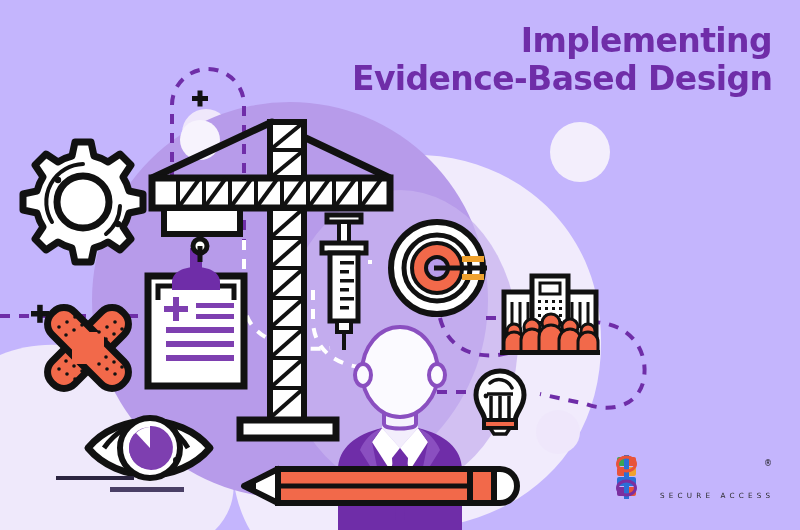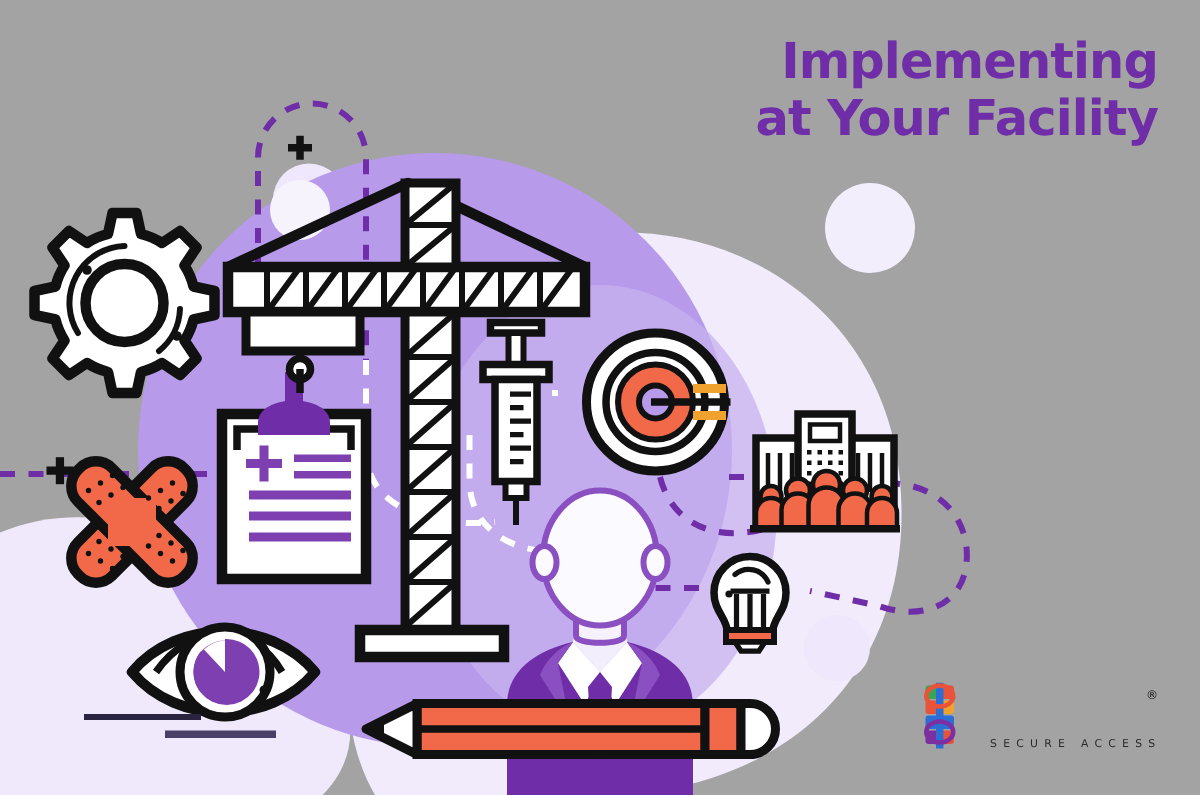--- a/index.html
+++ b/index.html
@@ -7,21 +7,21 @@
     padding: 0;
     background: #ffffff;
   }
   body {
     font-family: "Liberation Sans", sans-serif;
   }
   #canvas {
     position: relative;
     width: 800px;
     height: 530px;
-    background: #a3a3a3;
+    background: #c4b5fd;
     overflow: hidden;
   }
   #art {
     position: absolute;
     inset: 0;
     width: 800px;
     height: 530px;
   }
   .title-block {
     position: absolute;
@@ -410,21 +410,21 @@
       <path d="M256,492 L244,486 L256,480 Z" fill="#111111"></path>
 
       <rect x="470" y="469" width="24" height="34" fill="#f2694a" stroke="#111111" stroke-width="6"></rect>
       <path d="M494,469 L500,469 A17,17 0 0 1 500,503 L494,503 Z" fill="#ffffff" stroke="#111111" stroke-width="6"></path>
     </g>
 
   </svg>
 
   <div class="title-block">
     <span class="title-line">Implementing</span>
-    <span class="title-line">at Your Facility</span>
+    <span class="title-line">Evidence-Based Design</span>
   </div>
 
   <div class="logo-block">
     <svg width="34" height="48" viewBox="0 0 34 48">
       <g>
         <rect x="5" y="2" width="9" height="9" rx="2" fill="#3aa655"></rect>
         <rect x="15" y="2" width="9" height="9" rx="2" fill="#e8533a"></rect>
         <rect x="5" y="12" width="9" height="9" rx="2" fill="#e8533a"></rect>
         <rect x="15" y="12" width="9" height="9" rx="2" fill="#f0a22e"></rect>
         <rect x="5" y="22" width="9" height="9" rx="2" fill="#2b6fd6"></rect>

